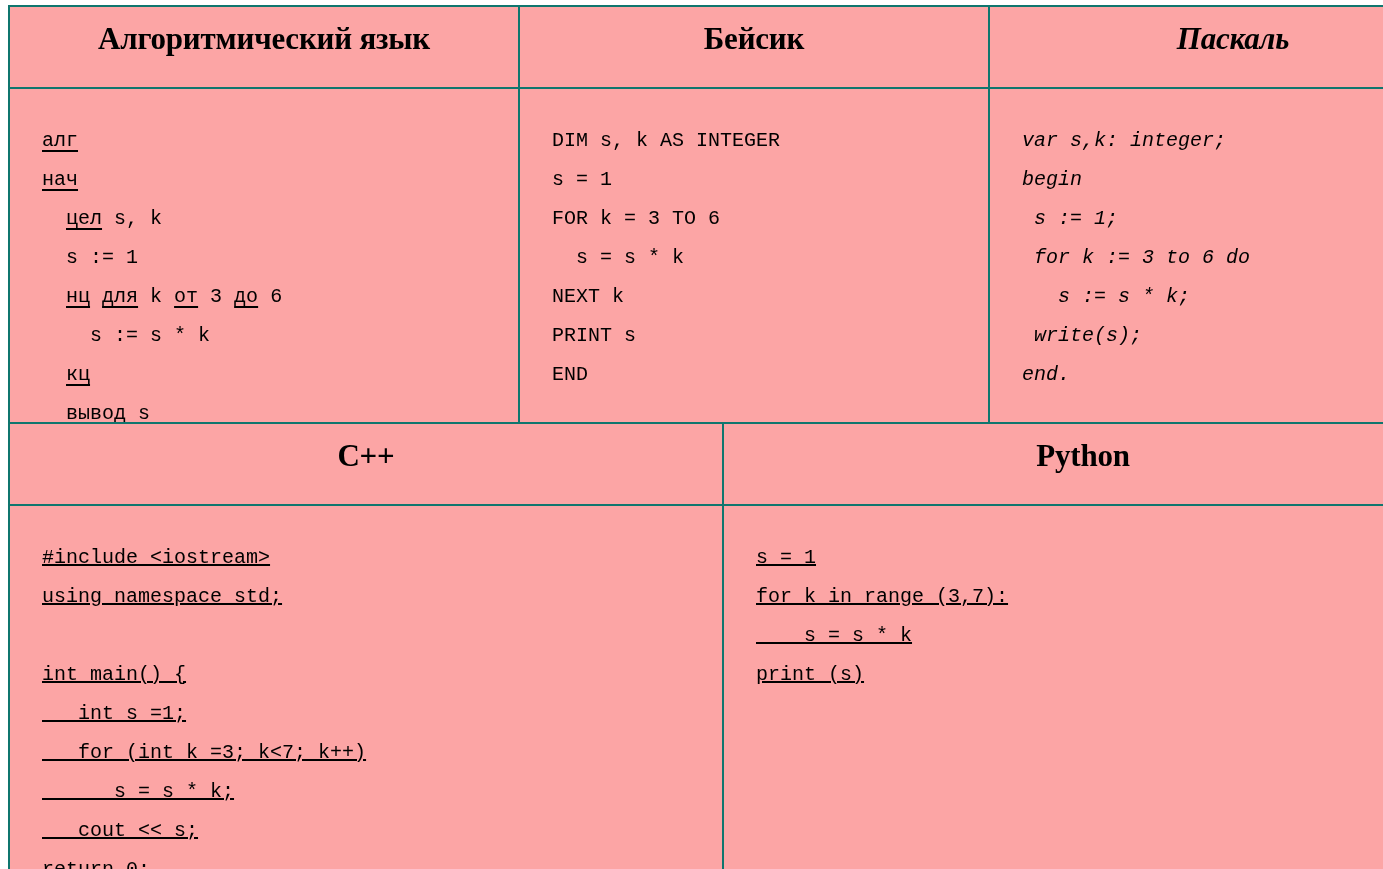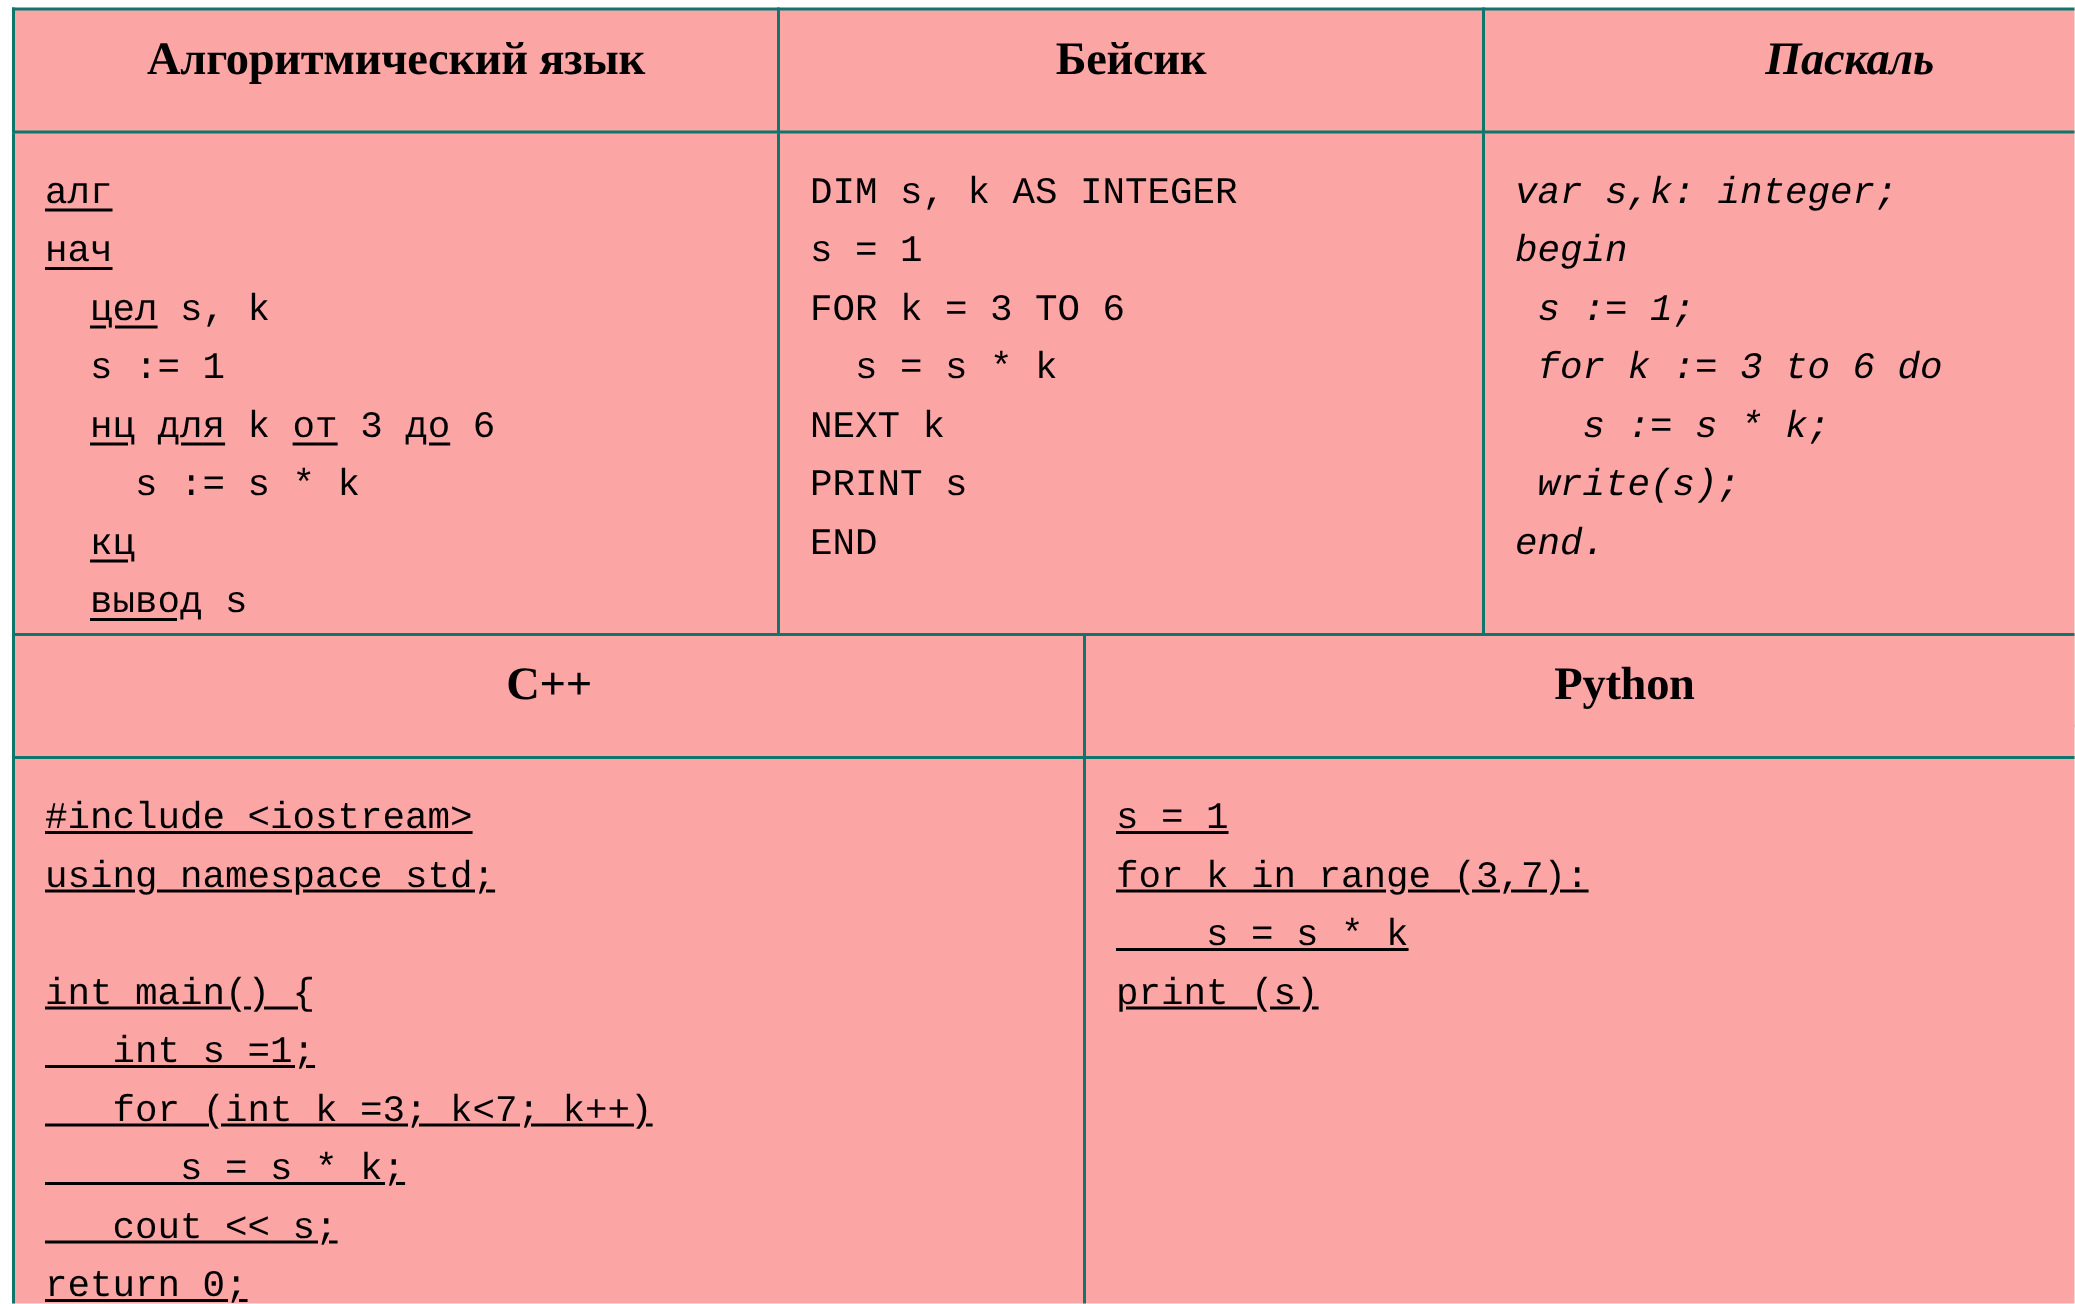--- a/index.html
+++ b/index.html
@@ -48,24 +48,24 @@
     line-height: 31px;
     letter-spacing: -0.2px;
     white-space: nowrap;
   }
 
   
   .code-cell {
     padding: 6px 0 4px 12px;
   }
   pre.code {
-    margin: 4px;
+    margin: 16px;
     padding: 0;
     font-family: "Liberation Mono", "DejaVu Sans Mono", monospace;
-    font-size: 25px;
+    font-size: 20px;
     line-height: 39px;
     color: #000000;
     white-space: pre;
     letter-spacing: 0px;
   }
   pre.code .kw {
     text-decoration: underline;
     text-underline-offset: 4px;
     text-decoration-thickness: 2px;
   }

